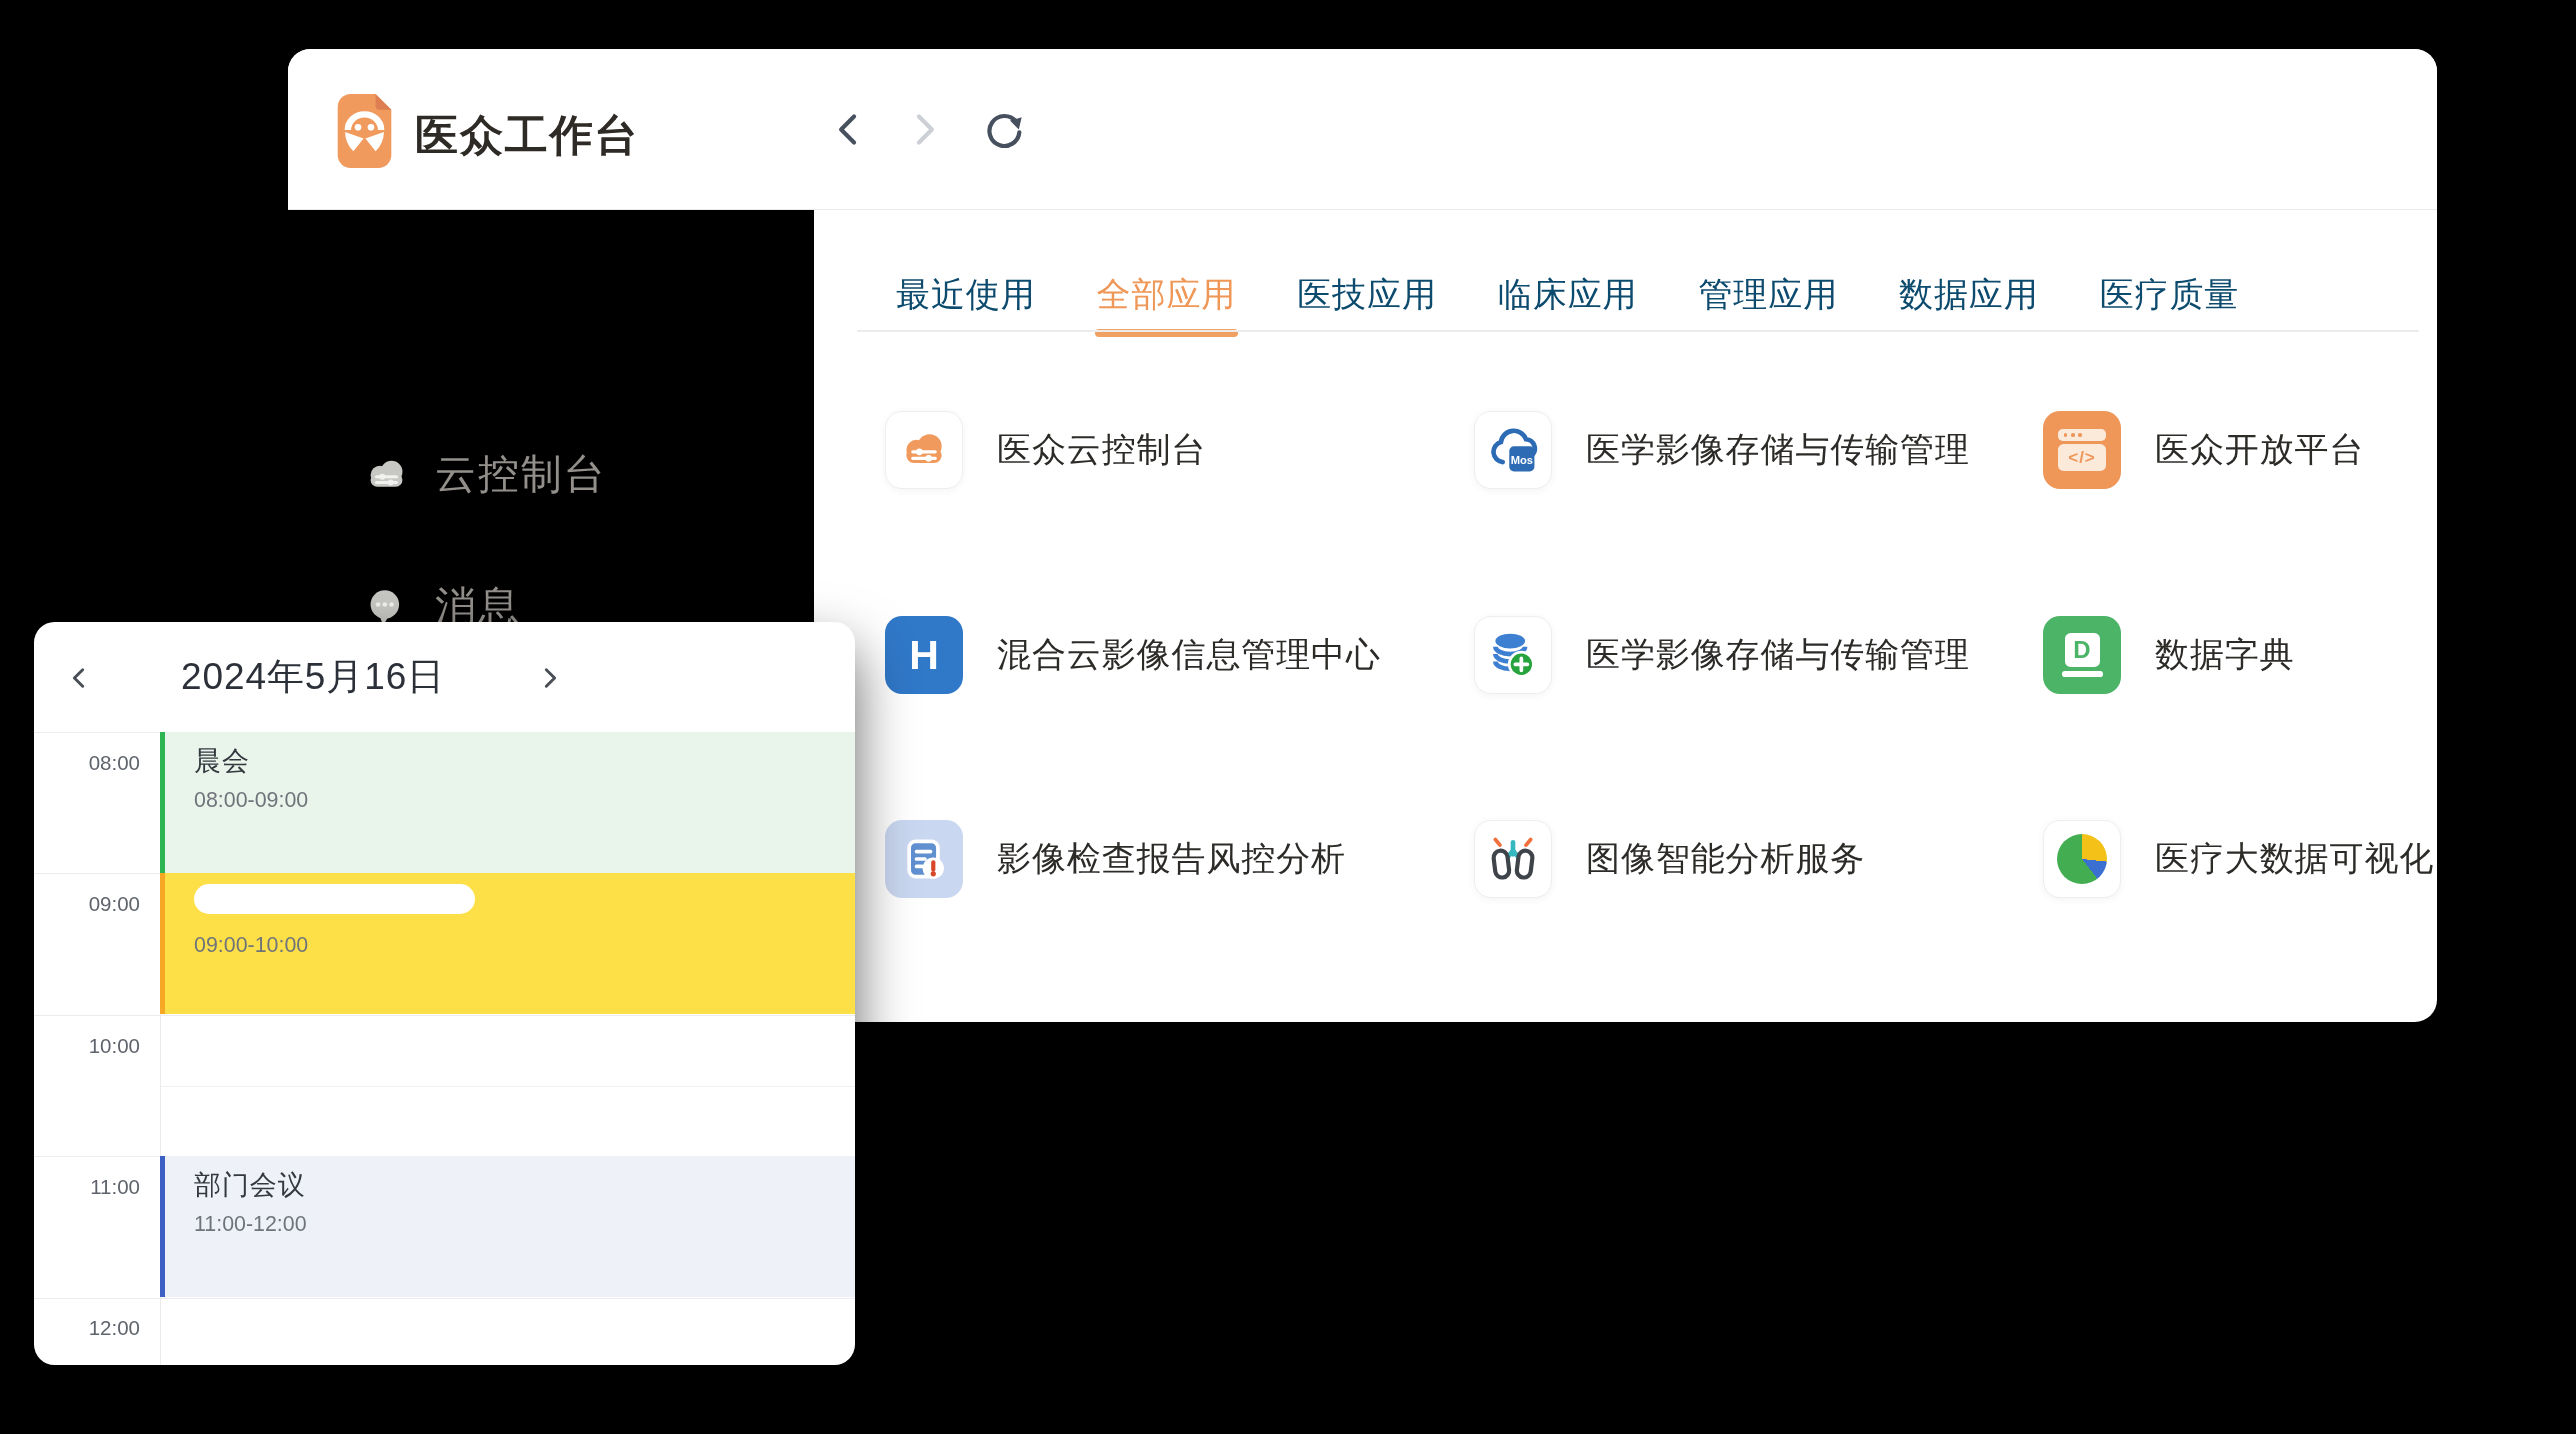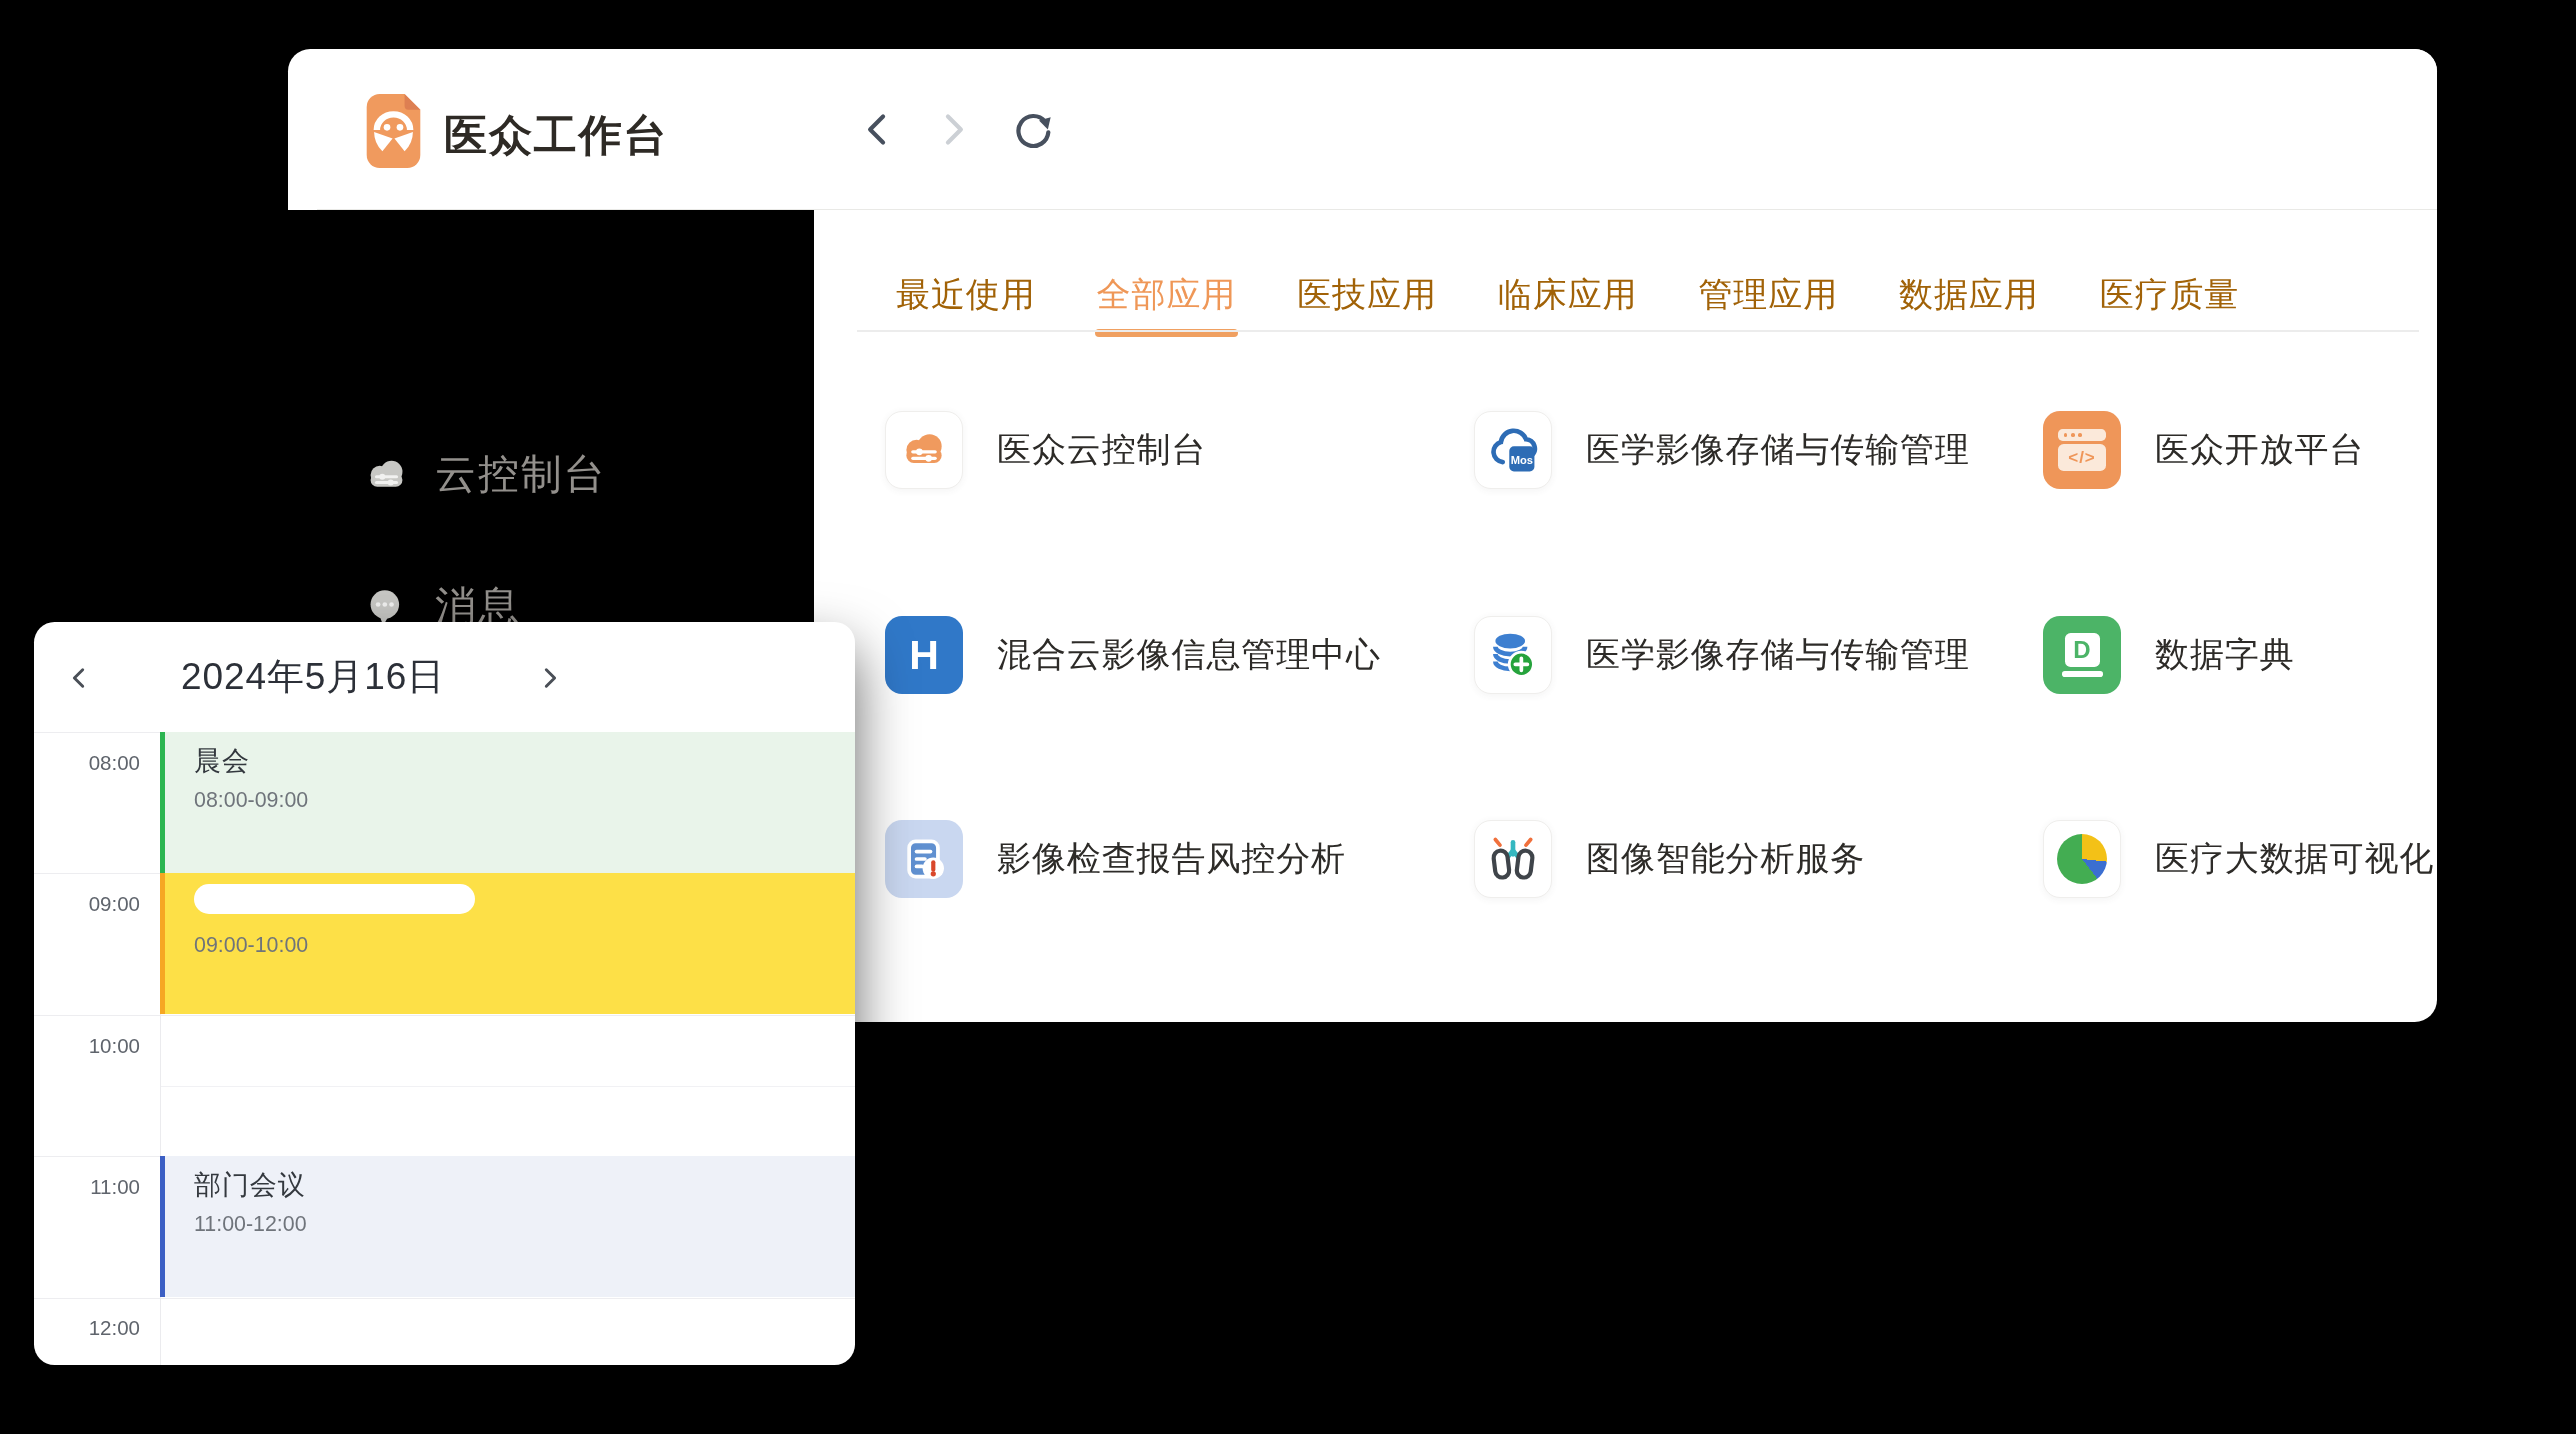--- a/index.html
+++ b/index.html
@@ -4,37 +4,37 @@
 <style>
   * { margin:0; padding:0; box-sizing:border-box; }
   html,body { width:2576px; height:1434px; background:#000; font-family:"Liberation Sans","DejaVu Sans",sans-serif; overflow:hidden; }
 
   
   #main-window { position:absolute; left:288px; top:49px; width:2149px; height:973px;
     background:#fff; border-radius:22.3px; overflow:hidden; z-index:1;
     box-shadow:0 28px 65px rgba(0,0,0,.55); }
 
   
-  #win-header { position:absolute; left:0; top:0; width:100%; height:161px; background:#fff;margin-left:29px; }
+  #win-header { position:absolute; left:0; top:0; width:100%; height:161px; background:#fff; }
   #app-logo { position:absolute; left:46px; top:45px; width:61px; height:74px; }
   #win-title { position:absolute; left:127px; top:58px; font-size:43px; font-weight:700; color:#2e2a25; letter-spacing:1.9px; }
   .nav-btn { position:absolute; top:58px; width:45px; height:45px; display:flex; align-items:center; justify-content:center; cursor:pointer; }
   #nav-back { left:538px; } #nav-fwd { left:614px; } #nav-refresh { left:692px; }
   #header-divider { position:absolute; left:0; top:160px; width:100%; height:0.9px; background:#e9e9e6; }
 
   
   #sidebar { position:absolute; left:0; top:161px; width:526px; height:812px; background:#000000; }
   .side-item { position:absolute; left:0; width:100%; height:89px; display:flex; align-items:center; cursor:pointer; }
   .side-item .s-icon { position:absolute; left:75px; width:47px; height:50px; }
   .side-item .s-label { position:absolute; left:147px; font-size:41px; color:#93908c; letter-spacing:1.9px; }
   #side-0 { top:220px; } #side-1 { top:352px;padding-left:17px; } #side-2 { top:483px; }
 
   
   #tab-row { position:absolute; left:608px; top:221px; height:60px; display:flex; gap:61px; }
-  .tab { position:relative; font-size:34px; line-height:48px; color:#a16207; cursor:pointer; letter-spacing:0.9px; }
+  .tab { position:relative; font-size:34px; line-height:48px; color:#0c4a6e; cursor:pointer; letter-spacing:0.9px; }
   .tab.active { color:#ef9757; font-weight:400; }
   .tab.active::after { content:""; position:absolute; left:-1.9px; right:-1.9px; bottom:-7.4px; height:8.4px; border-radius:4.7px; background:#f0a061; }
   #tab-divider { position:absolute; left:569px; top:281px; width:1562px; height:1.9px; background:#ececec; }
 
   
   .app-cell { position:absolute; width:558px; height:78px; display:flex; align-items:center; gap:34px; cursor:pointer; }
   .tile { width:78px; height:78px; border-radius:17px; flex:0 0 auto; display:flex; align-items:center; justify-content:center; position:relative; }
   .tile.white { background:#fff; border:0.9px solid #efeeec; box-shadow:0 1.9px 7.4px rgba(60,60,60,.06); }
   .tile.orange { background:#ef9659; }
   .tile.blue { background:#3078c8; }

